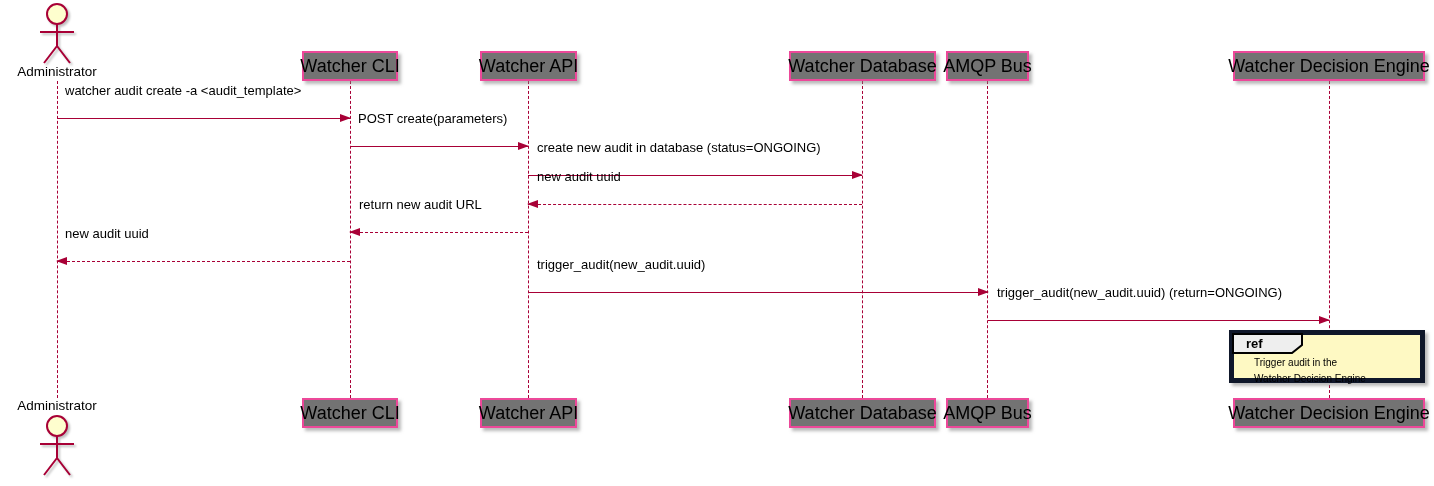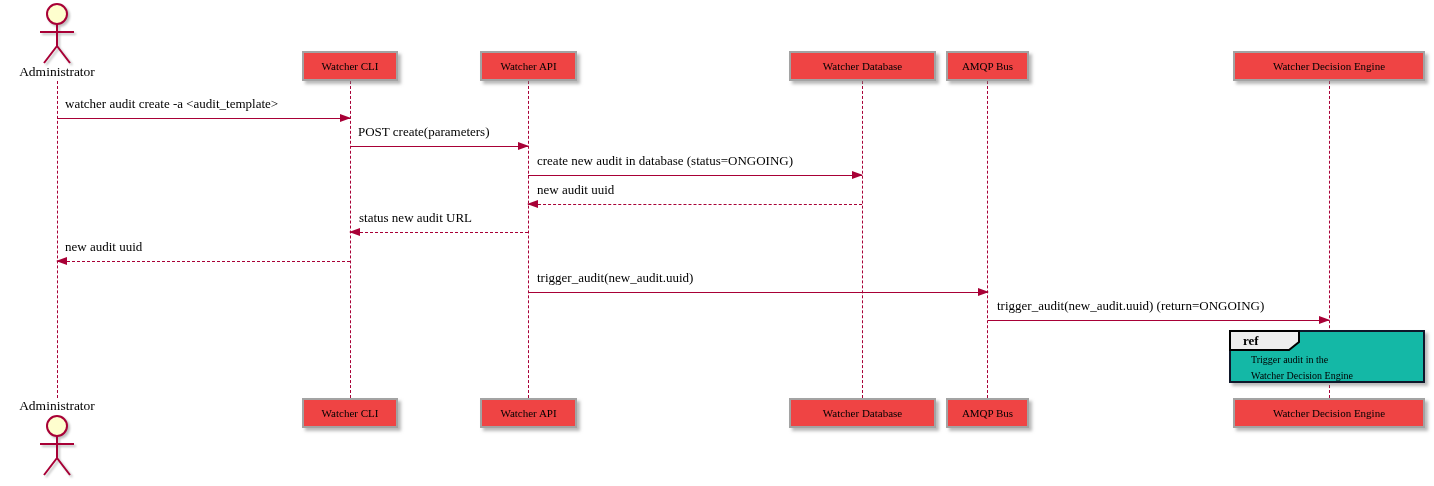--- a/index.html
+++ b/index.html
@@ -1,53 +1,53 @@
 <!DOCTYPE html>
 <html><head>
 <meta charset="utf-8">
 <style>
   html,body { margin:0; padding:0; background:#ffffff; }
   .canvas {
     position:relative; width:1434px; height:486px; background:#ffffff;
-    font-family:Liberation Serif, serif; color:#000;
+    font-family:Liberation Sans, sans-serif; color:#000;
     overflow:hidden;
   }
   .lifeline {
     position:absolute; top:81px; height:317px; width:0;
     border-left:1px dashed #A80036; z-index:1;
   }
   .participant {
     position:absolute; height:30px; box-sizing:border-box;
-    background:#ef4444; border:2px solid #a3a3a3;
+    background:#737373; border:2px solid #ec4899;
     display:flex; align-items:center; justify-content:center;
-    font-size:11px; white-space:nowrap;
+    font-size:18px; white-space:nowrap;
     box-shadow:3px 3px 3px rgba(130,130,130,0.55); z-index:2;
   }
   .actor-label {
     position:absolute; width:140px; text-align:center;
     font-size:13.5px; z-index:2; white-space:nowrap;
   }
   .actor-svg { position:absolute; z-index:2; filter:drop-shadow(2px 2px 1px rgba(0,0,0,0.25)); }
   .msg { position:absolute; height:0; z-index:3; }
-  .msg .label { position:absolute; bottom:6px; font-size:13px; white-space:nowrap; }
+  .msg .label { position:absolute; bottom:20px; font-size:13px; white-space:nowrap; }
   .line-solid  { position:absolute; left:0; right:0; top:0; height:0; border-top:1.5px solid #A80036; }
   .line-dashed { position:absolute; left:0; right:0; top:0; height:0; border-top:1px dashed #A80036; }
   .arrow-r {
     position:absolute; right:-1px; top:-3.8px; width:0; height:0;
     border-left:11px solid #A80036;
     border-top:4.5px solid transparent; border-bottom:4.5px solid transparent;
   }
   .arrow-l {
     position:absolute; left:-1px; top:-4px; width:0; height:0;
     border-right:11px solid #A80036;
     border-top:4.5px solid transparent; border-bottom:4.5px solid transparent;
   }
   .ref-box {
     position:absolute; left:1229px; top:330px; width:196px; height:53px;
-    box-sizing:border-box; background:#14b8a6; border:2px solid #0f172a;
+    box-sizing:border-box; background:#fef9c3; border:5px solid #0f172a;
     z-index:4; box-shadow:3px 3px 3px rgba(130,130,130,0.55);text-align:right;
   }
   .ref-tab { position:absolute; left:-2px; top:-2px; }
   .ref-keyword { position:absolute; left:12px; top:1px; font-size:13px; font-weight:bold; }
   .ref-text { position:absolute; left:20px; top:20px; font-size:10px; line-height:16px; white-space:nowrap; }
 </style>
 </head>
 <body>
 
 <div class="canvas">
@@ -89,21 +89,21 @@
     <span class="arrow-r"></span>
   </div>
 
   <div class="msg" style="left:528px; top:204px; width:334px">
     <span class="label" style="left:9px">new audit uuid</span>
     <span class="line-dashed"></span>
     <span class="arrow-l"></span>
   </div>
 
   <div class="msg" style="left:350px; top:232px; width:178px">
-    <span class="label" style="left:9px">status new audit URL</span>
+    <span class="label" style="left:9px">return new audit URL</span>
     <span class="line-dashed"></span>
     <span class="arrow-l"></span>
   </div>
 
   <div class="msg" style="left:57px; top:261px; width:293px">
     <span class="label" style="left:8px">new audit uuid</span>
     <span class="line-dashed"></span>
     <span class="arrow-l"></span>
   </div>
 

